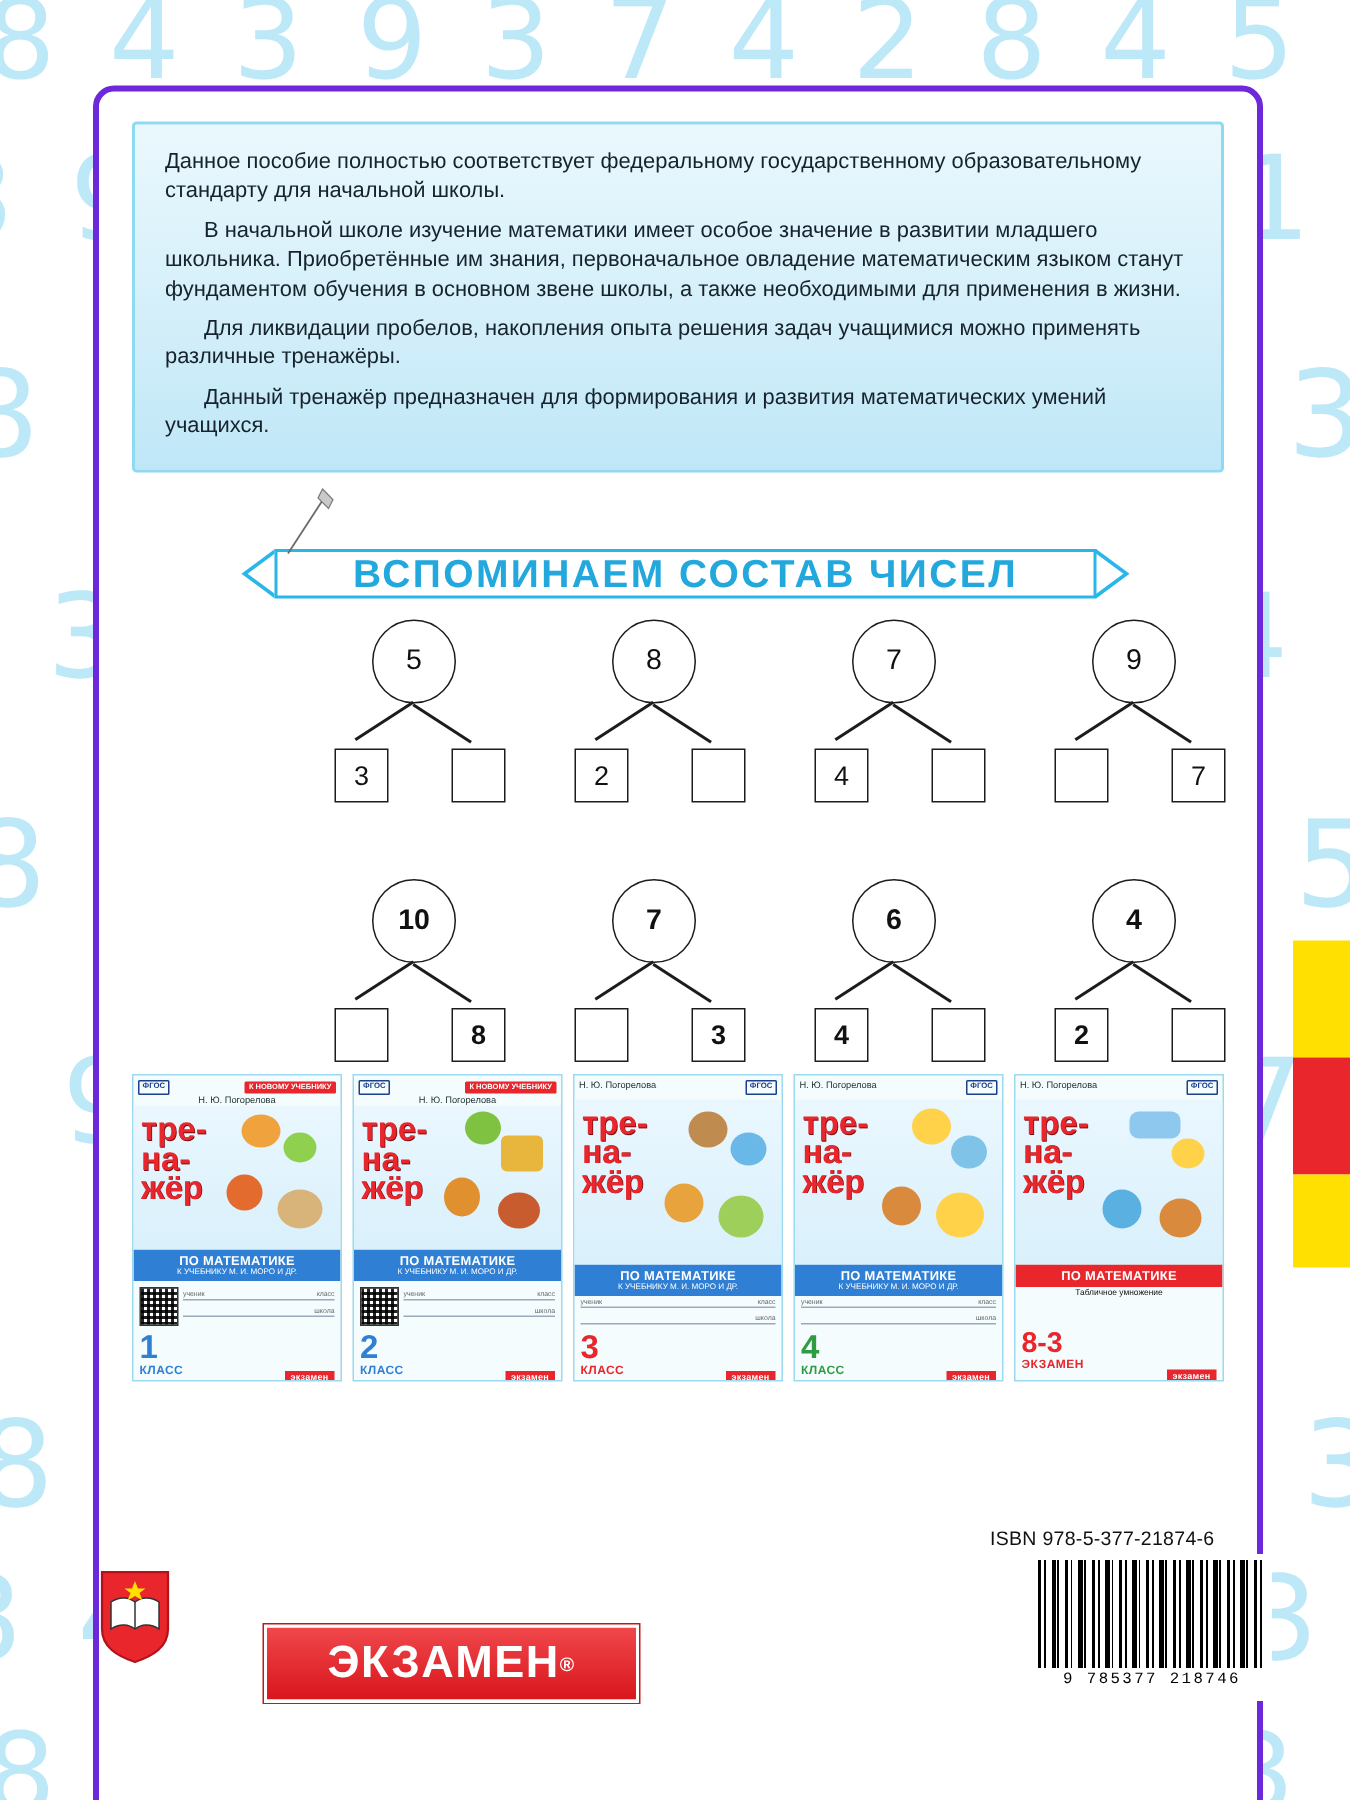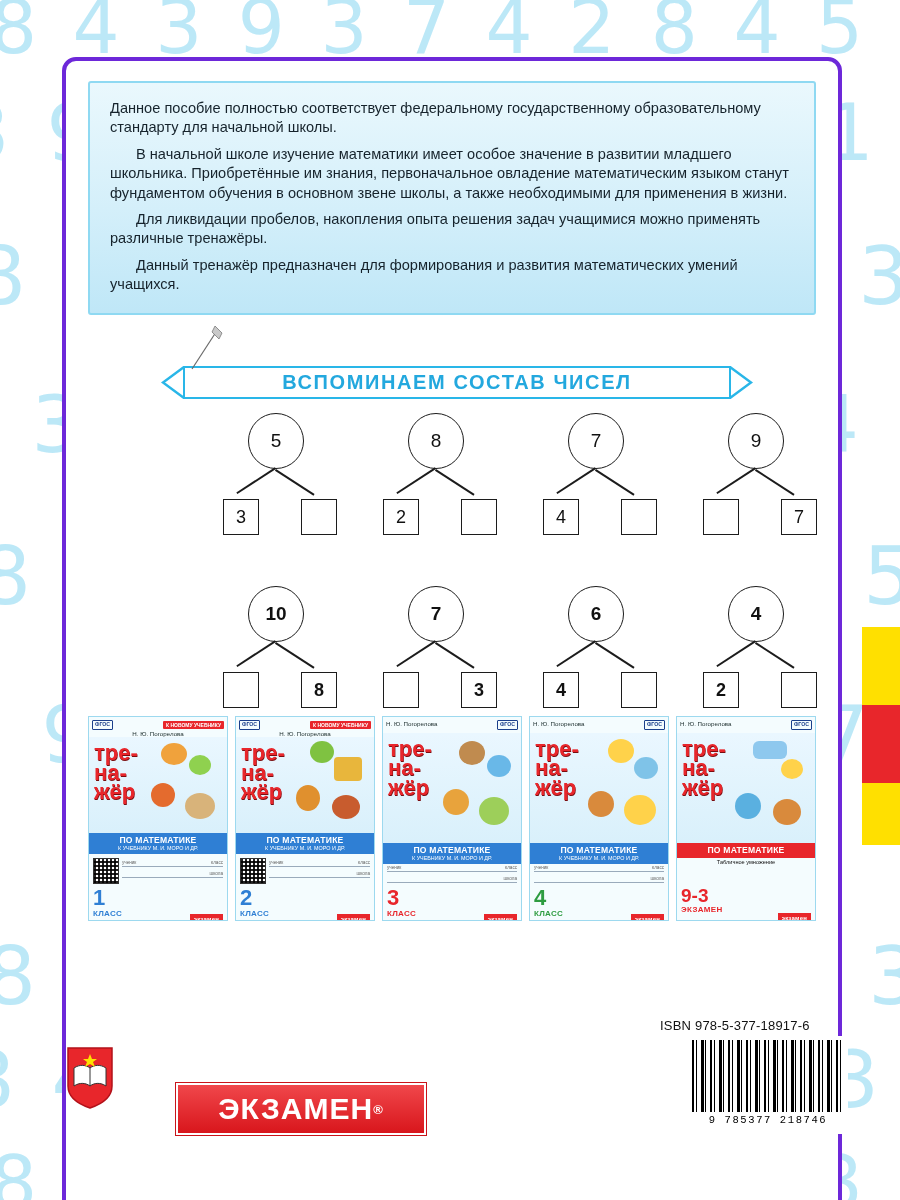--- a/index.html
+++ b/index.html
@@ -85,21 +85,21 @@
     height: 33px;
     border: 2px solid #29b6e8;
     box-sizing: border-box;
     background: #fff;
     display: flex;
     align-items: center;
     justify-content: center;
   }
   #ribbon .band span {
     color: #23a8de;
-    font-size: 20px;
+    font-size: 26px;
     font-weight: bold;
     letter-spacing: 1.6px;
   }
   #ribbon .tail {
     position: absolute;
     top: 0;
     width: 34px;
     height: 33px;
   }
   #ribbon .tail.left { left: 0; }
@@ -698,30 +698,30 @@
         <div class="bk-blob" style="left:104px;top:26px; width:22px; height:20px; background:#ffd24a;"></div>
         <div class="bk-blob" style="left:58px; top:60px; width:26px; height:26px; background:#5ab0e0;"></div>
         <div class="bk-blob" style="left:96px; top:66px; width:28px; height:26px; background:#d98a3c;"></div>
       </div>
       <div class="bk-band" style="background:#e8262b">
         <div class="l1">ПО МАТЕМАТИКЕ</div>
       </div>
       <div class="bk-mult">Табличное умножение</div>
       <div class="bk-lines" style="height:22px"></div>
       <div class="bk-bottom">
-        <div class="bk-grade g23" style="color:#e8262b">9-3</div>
+        <div class="bk-grade g23" style="color:#e8262b">8-3</div>
         <div class="bk-klass" style="color:#e8262b">ЭКЗАМЕН</div>
         <div class="bk-publisher">экзамен</div>
       </div>
     </div>
 
   </div>
 </div>
 
-<div id="isbn-text">ISBN 978-5-377-18917-6</div>
+<div id="isbn-text">ISBN 978-5-377-21874-6</div>
 
 <div id="barcode">
   <div class="bars"></div>
   <div class="bc-num">9 785377 218746</div>
 </div>
 
 <svg id="emblem" viewBox="0 0 48 64">
   <path d="M2 2 H46 V40 C46 52 36 58 24 62 C12 58 2 52 2 40 Z" fill="#e8262b" stroke="#b3121a" stroke-width="1.5"></path>
   <path d="M8 22 C14 18 20 19 24 22 C28 19 34 18 40 22 L40 40 C34 36 28 37 24 40 C20 37 14 36 8 40 Z" fill="#ffffff" stroke="#333" stroke-width="1"></path>
   <path d="M24 22 V40" stroke="#333" stroke-width="1"></path>

